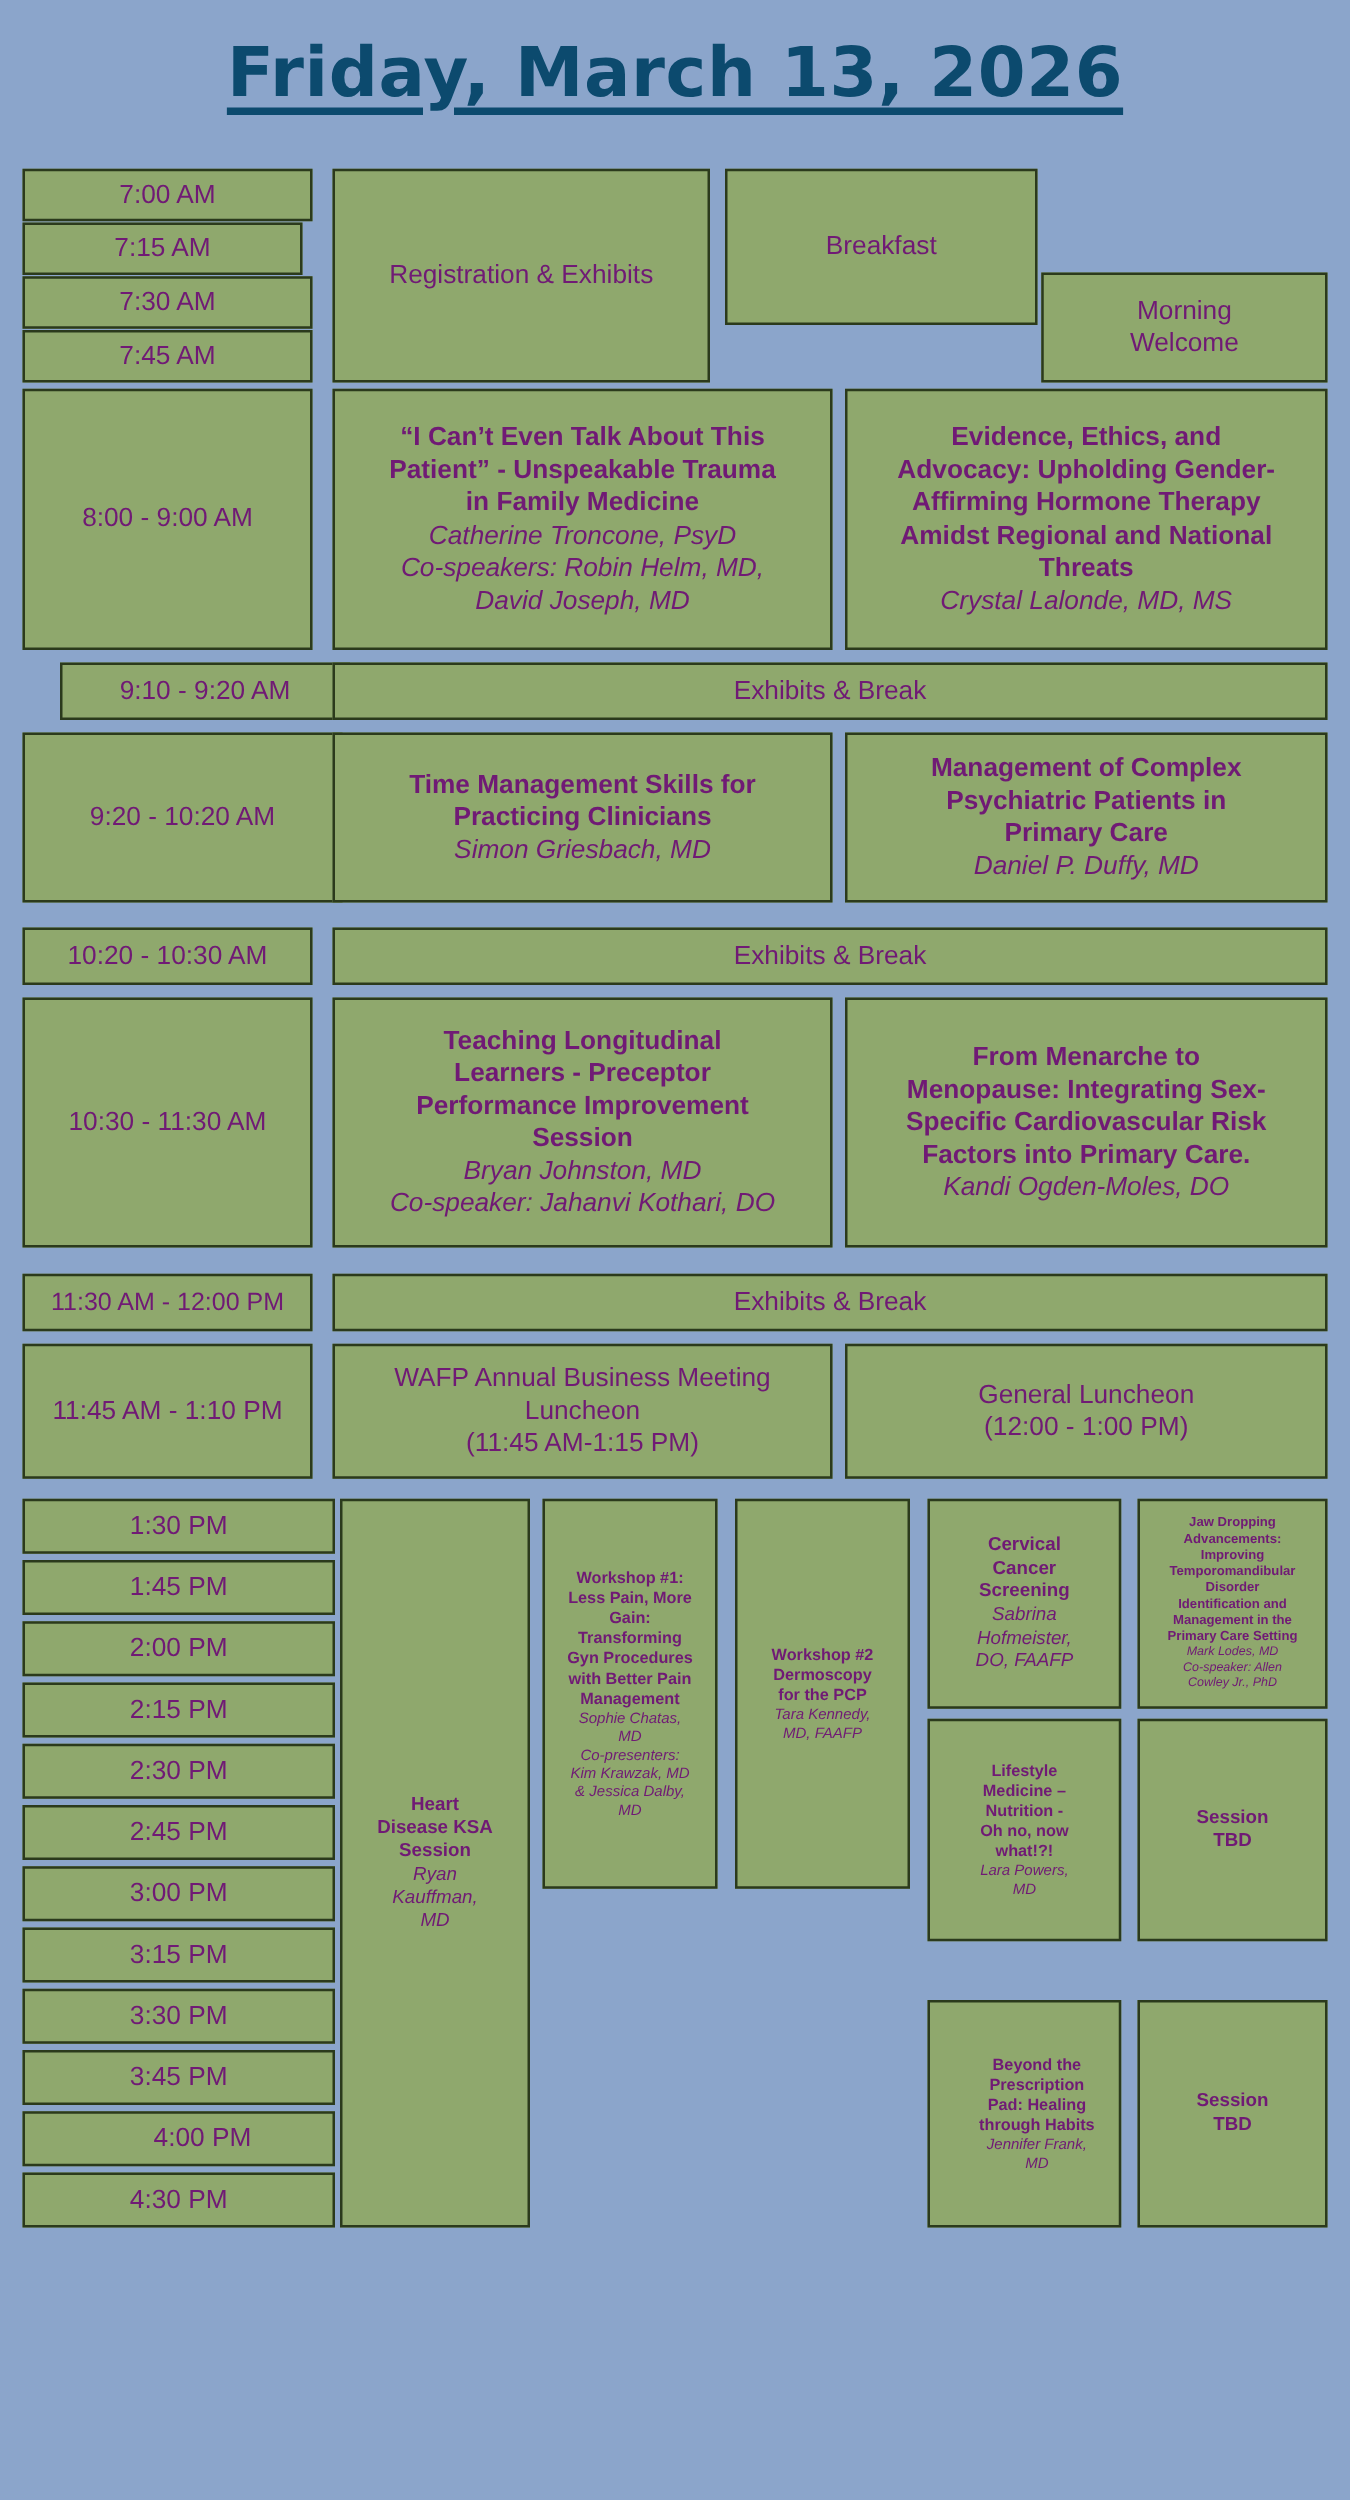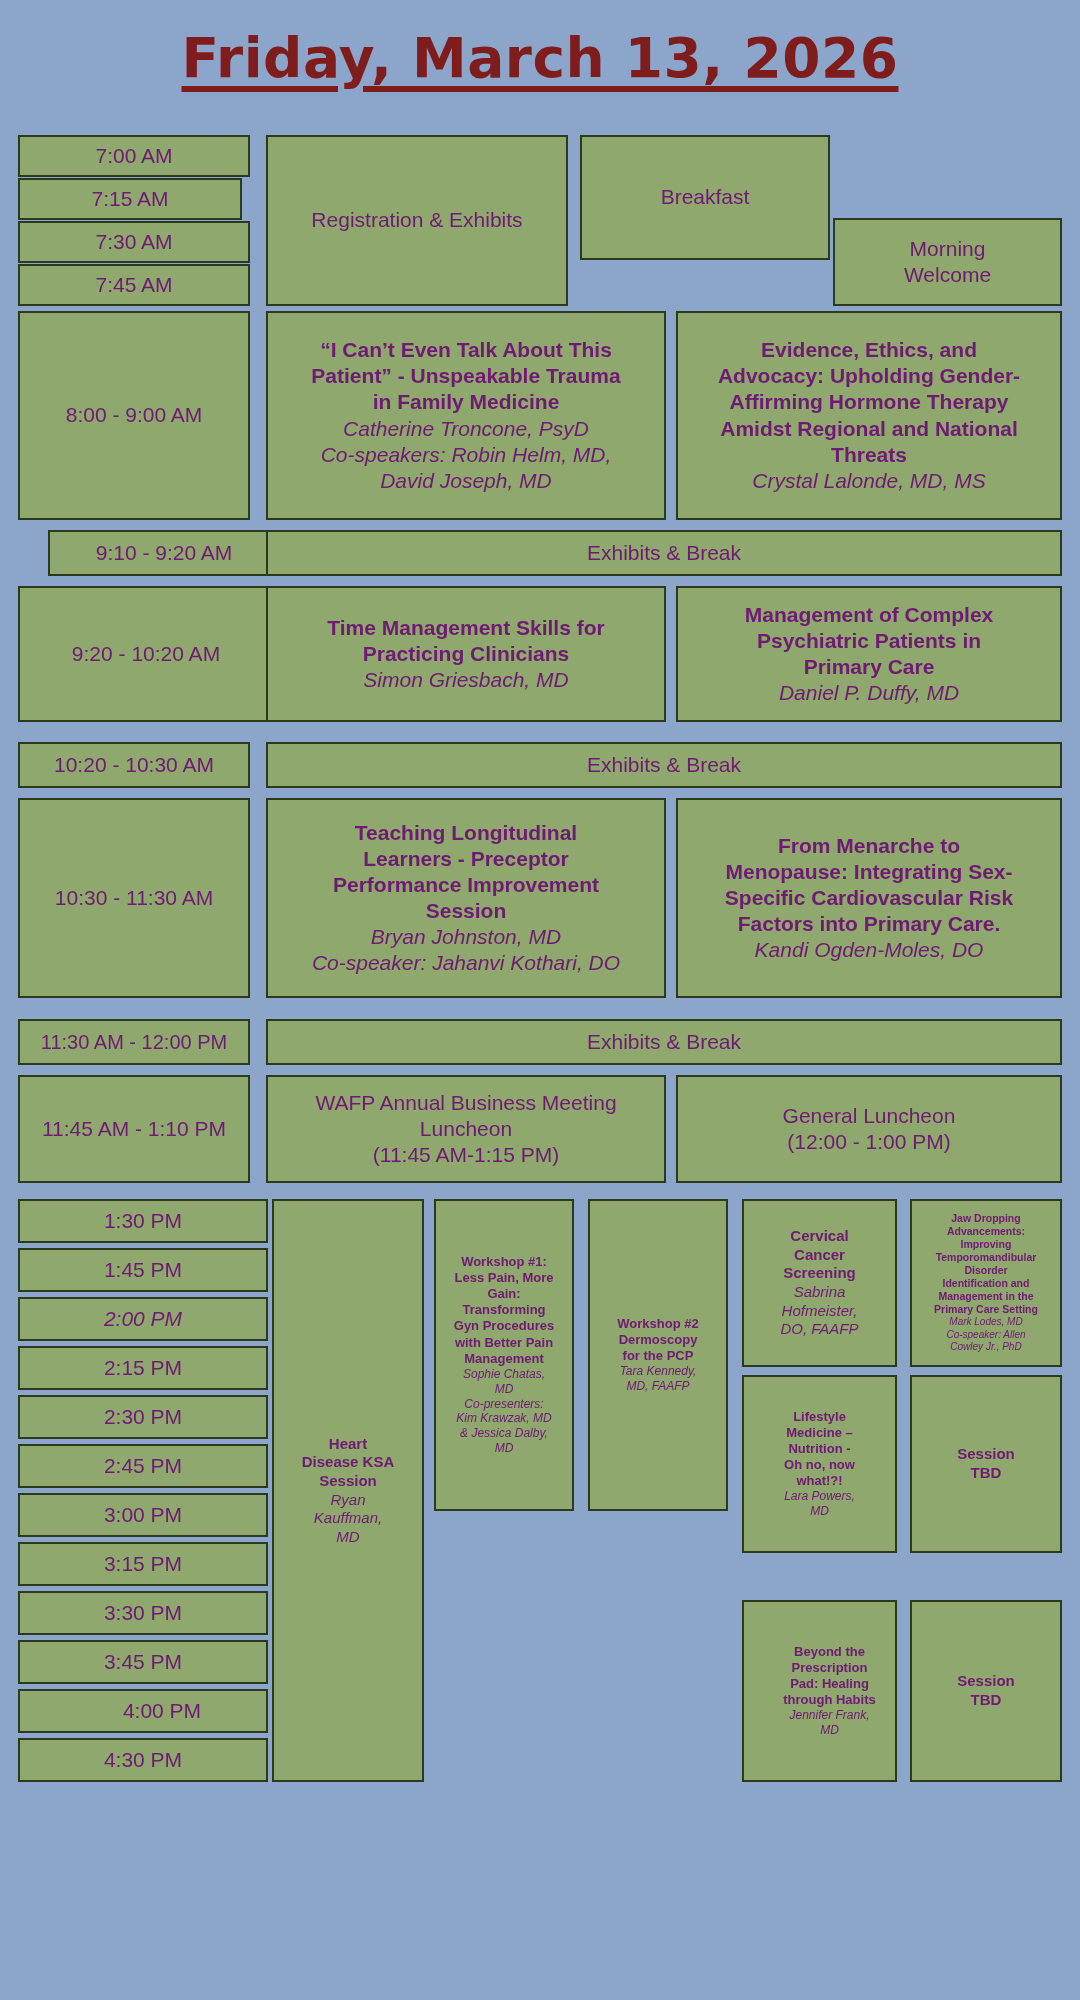--- a/index.html
+++ b/index.html
@@ -16,21 +16,21 @@
     height: 2000px;
     background: #8ba5cb;
   }
 
   
   .title {
     position: absolute;
     left: 0; top: 26px;
     width: 1080px;
     text-align: center;
-    color: #7f1d1d;
+    color: #0c4a6e;
     font-size: 55px;
     font-weight: bold;
     letter-spacing: 0.5px;
     text-decoration: underline;
     text-underline-offset: 9px;
     text-decoration-thickness: 6px;
     font-family: "DejaVu Sans", sans-serif;
   }
 
   
@@ -192,21 +192,21 @@
     <span class="line">General Luncheon</span>
     <span class="line">(12:00 - 1:00 PM)</span>
   </div>
 
   <div class="cell timecell" style="left:18px; top:1199px; width:250px; height:44px;">
     <span class="line">1:30 PM</span>
     </div>
   <div class="cell timecell" style="left:18px; top:1248px; width:250px; height:44px;">
     <span class="line">1:45 PM</span>
     </div>
-  <div class="cell timecell" style="left:18px; top:1297px; width:250px; height:44px;font-style:italic;">
+  <div class="cell timecell" style="left:18px; top:1297px; width:250px; height:44px;">
     <span class="line">2:00 PM</span>
     </div>
   <div class="cell timecell" style="left:18px; top:1346px; width:250px; height:44px;">
     <span class="line">2:15 PM</span>
     </div>
   <div class="cell timecell" style="left:18px; top:1395px; width:250px; height:44px;">
     <span class="line">2:30 PM</span>
     </div>
   <div class="cell timecell" style="left:18px; top:1444px; width:250px; height:44px;">
     <span class="line">2:45 PM</span>

